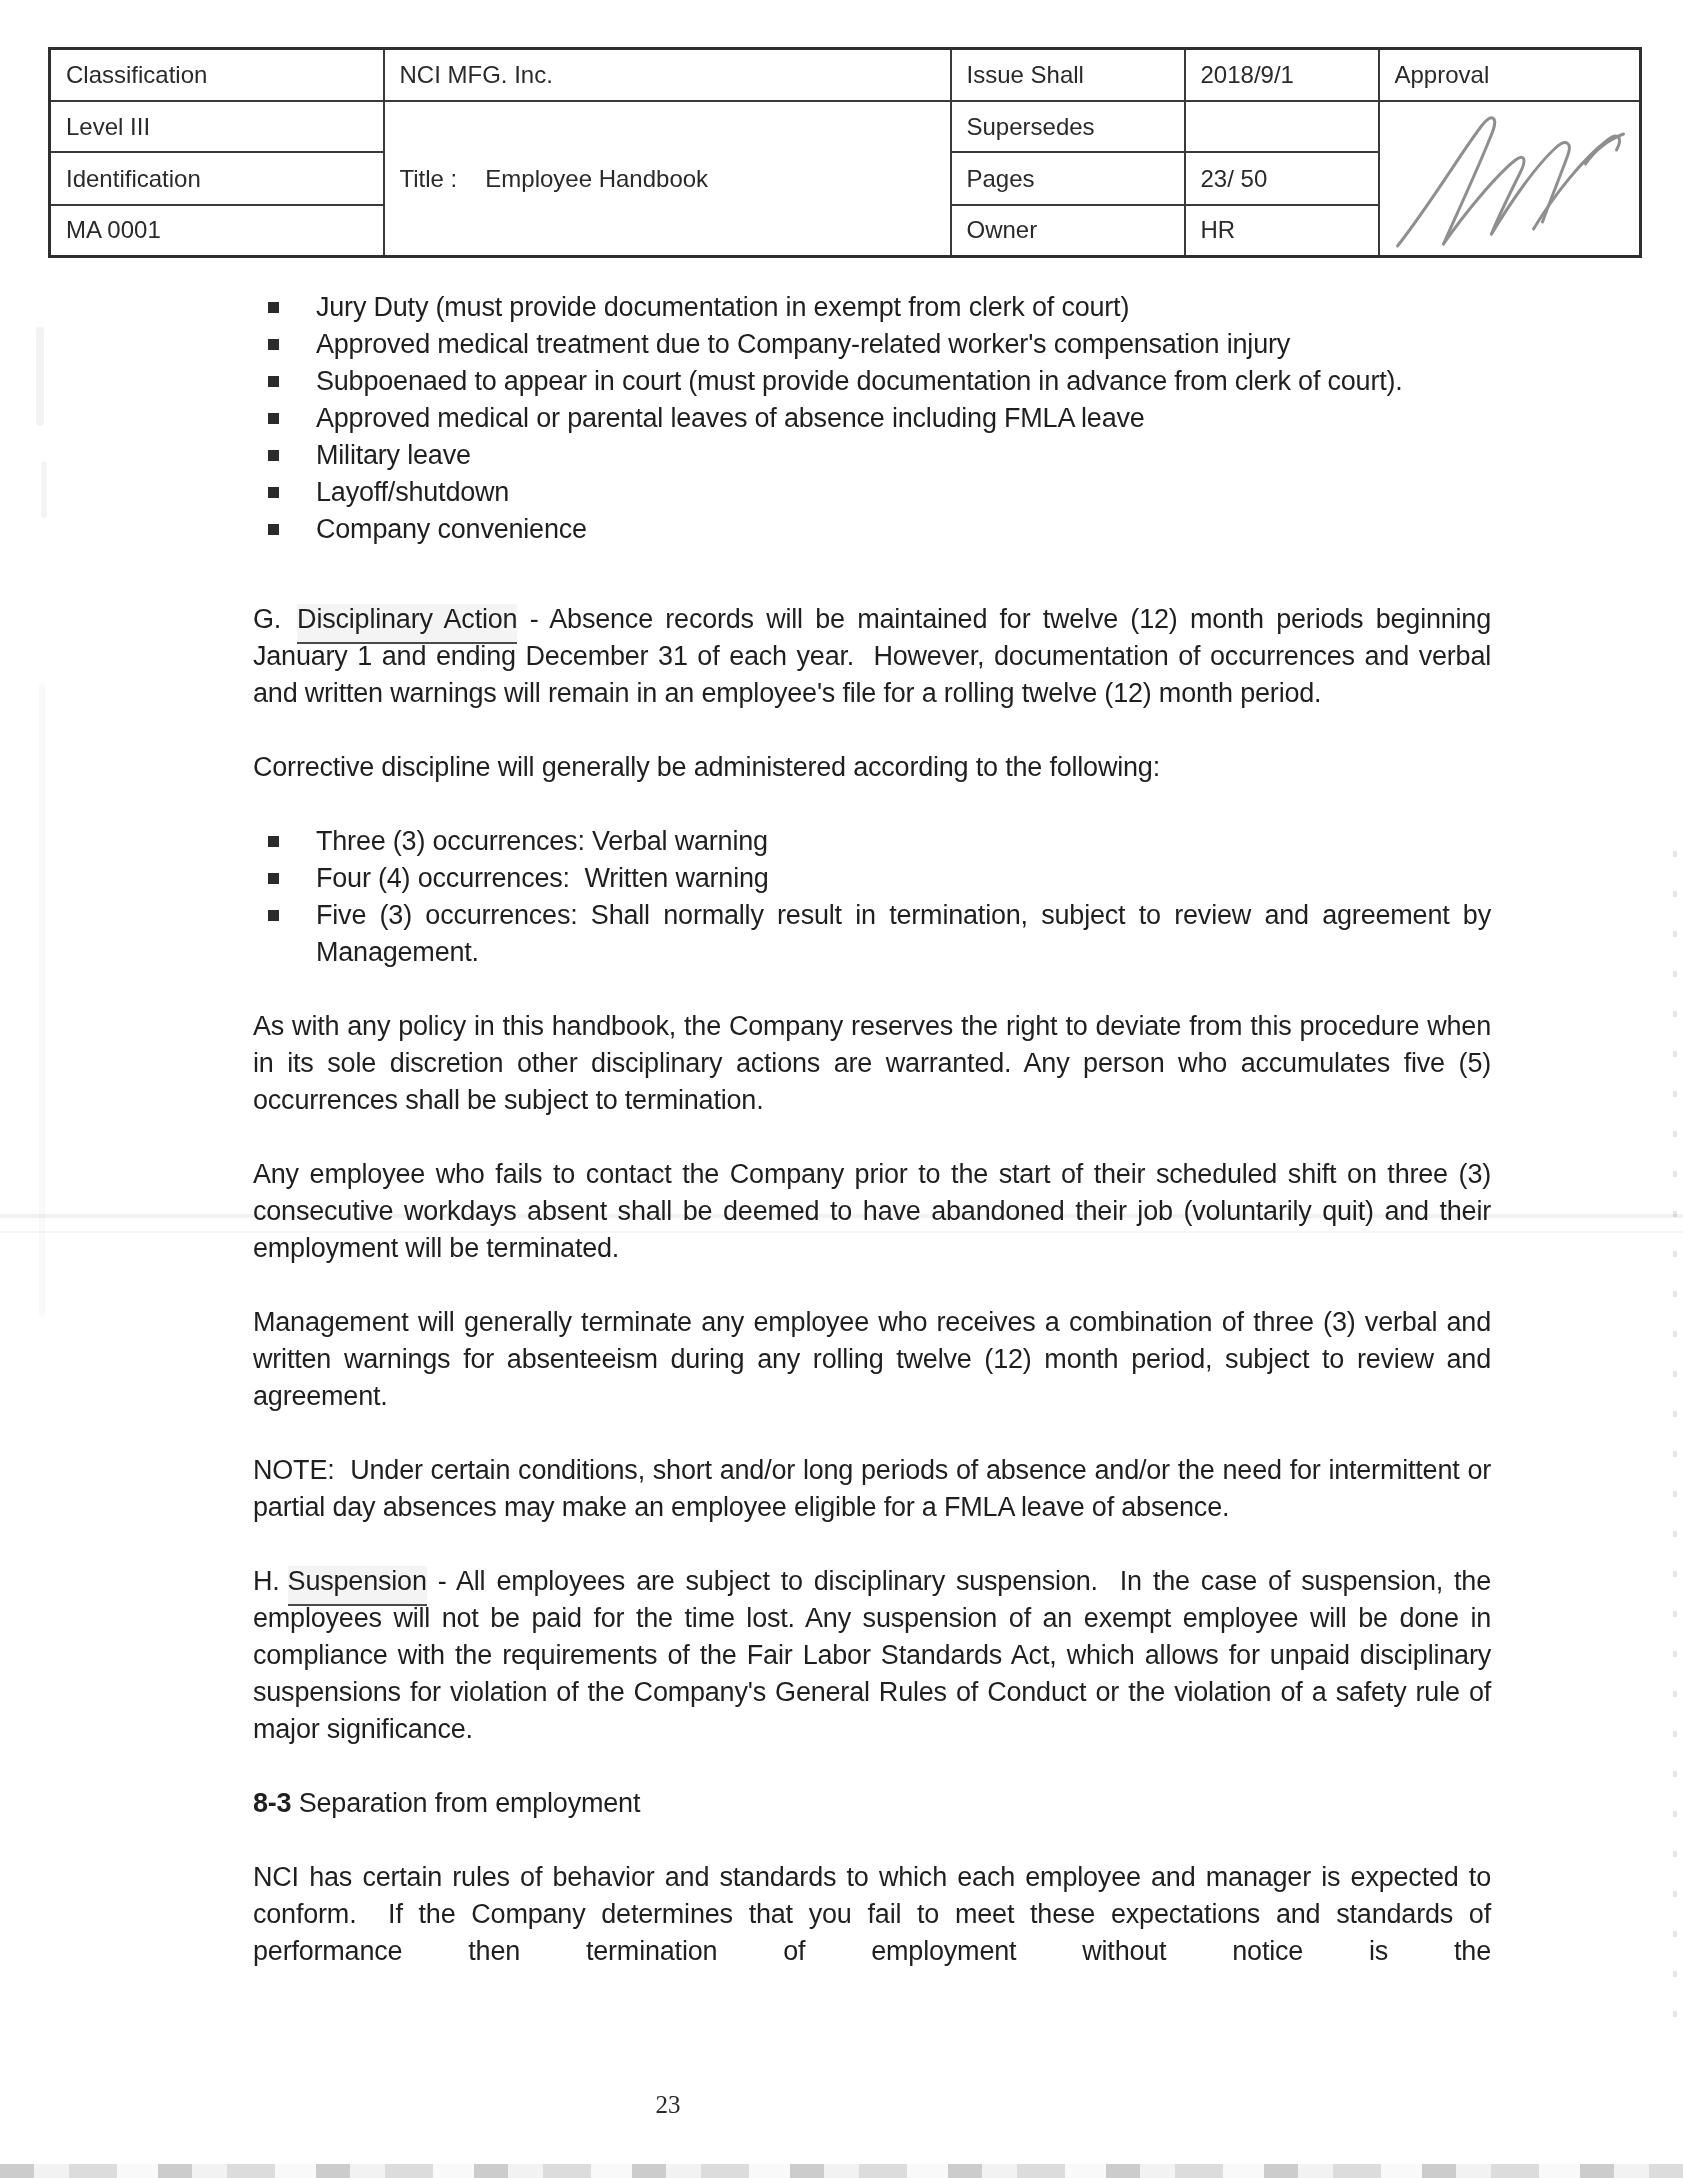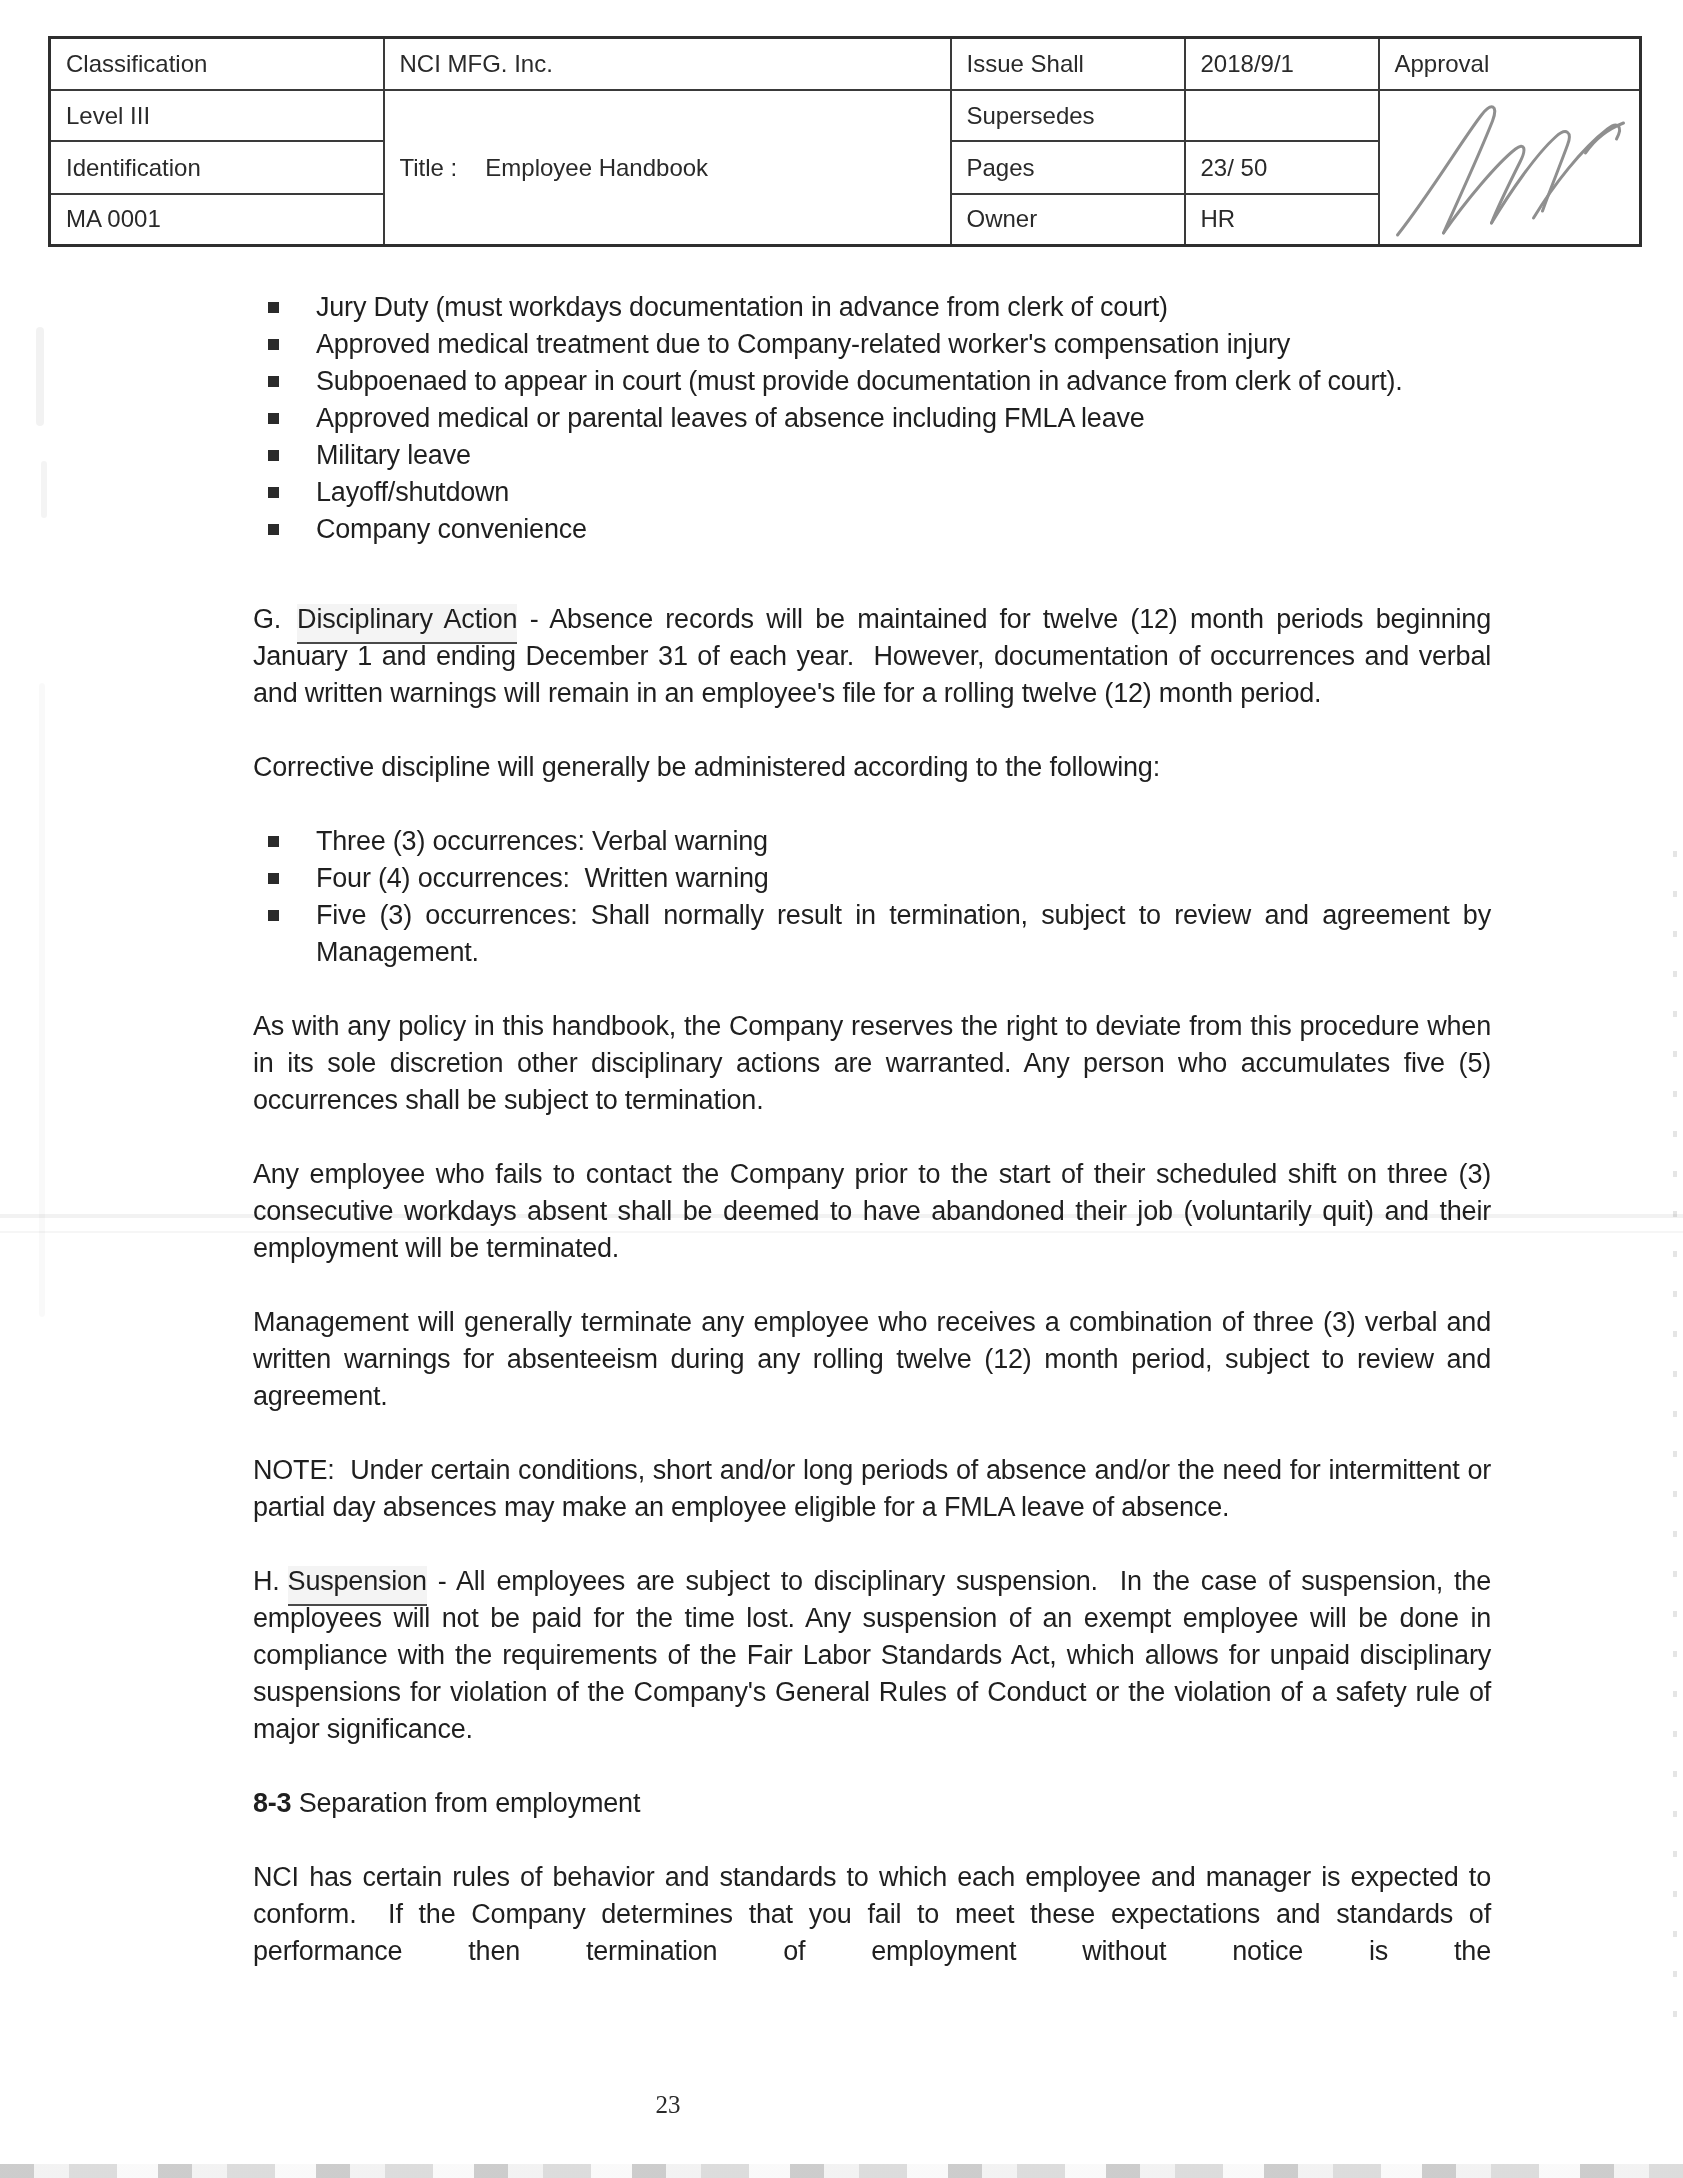--- a/index.html
+++ b/index.html
@@ -4,21 +4,21 @@
 <style>
   * { margin:0; padding:0; box-sizing:border-box; }
   html,body { background:#ffffff; }
   .page {
     position:relative; width:1683px; height:2178px; background:#ffffff;
     font-family:"Liberation Sans","DejaVu Sans",sans-serif; color:#1f1f1f; overflow:hidden;
   }
 
   
   table.hdr {
-    position:absolute; left:48px; top:36px; width:1591px; height:211px;
+    position:absolute; left:48px; top:47px; width:1591px; height:211px;
     border-collapse:collapse; table-layout:fixed;
     border:3px solid #2f2f2f;
   }
   table.hdr td {
     border:2px solid #3a3a3a; font-size:24px; color:#2a2a2a;
     vertical-align:middle; padding:0 6px 0 15px; white-space:nowrap; overflow:hidden;
   }
   td.title-cell { vertical-align:top; padding-top:16px; }
   td.title-cell .tlabel { margin-right:28px; }
   td.val { padding-left:18px; }
@@ -115,21 +115,21 @@
       <td>MA 0001</td>
       <td>Owner</td>
       <td class="val">HR</td>
     </tr>
   </tbody>
     </table>
 
   <div class="content">
 
     <div class="blist first">
-      <div class="bullet-item">Jury Duty (must workdays documentation in advance from clerk of court)</div>
+      <div class="bullet-item">Jury Duty (must provide documentation in exempt from clerk of court)</div>
       <div class="bullet-item">Approved medical treatment due to Company-related worker's compensation injury</div>
       <div class="bullet-item">Subpoenaed to appear in court (must provide documentation in advance from clerk of court).</div>
       <div class="bullet-item">Approved medical or parental leaves of absence including FMLA leave</div>
       <div class="bullet-item">Military leave</div>
       <div class="bullet-item">Layoff/shutdown</div>
       <div class="bullet-item">Company convenience</div>
     </div>
 
     <div class="para gap-lg">
       <span class="g-prefix">G.</span><span class="uhead">Disciplinary Action</span><span> - Absence records will be maintained for twelve (12) month periods beginning January 1 and ending December 31 of each year.&nbsp; However, documentation of occurrences and verbal and written warnings will remain in an employee's file for a rolling twelve (12) month period.</span>

